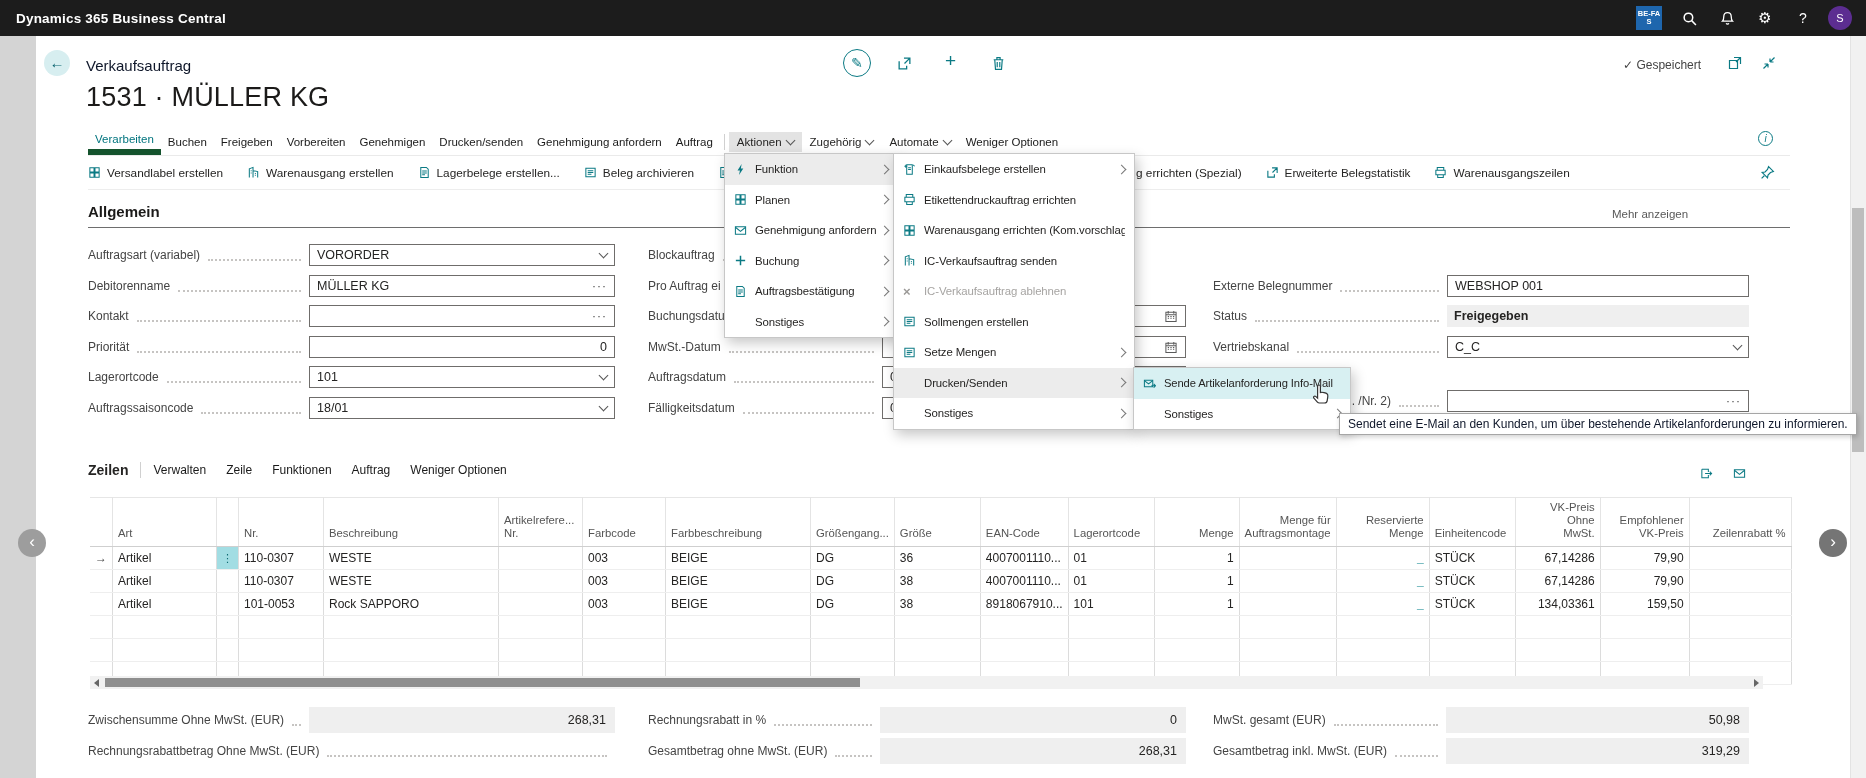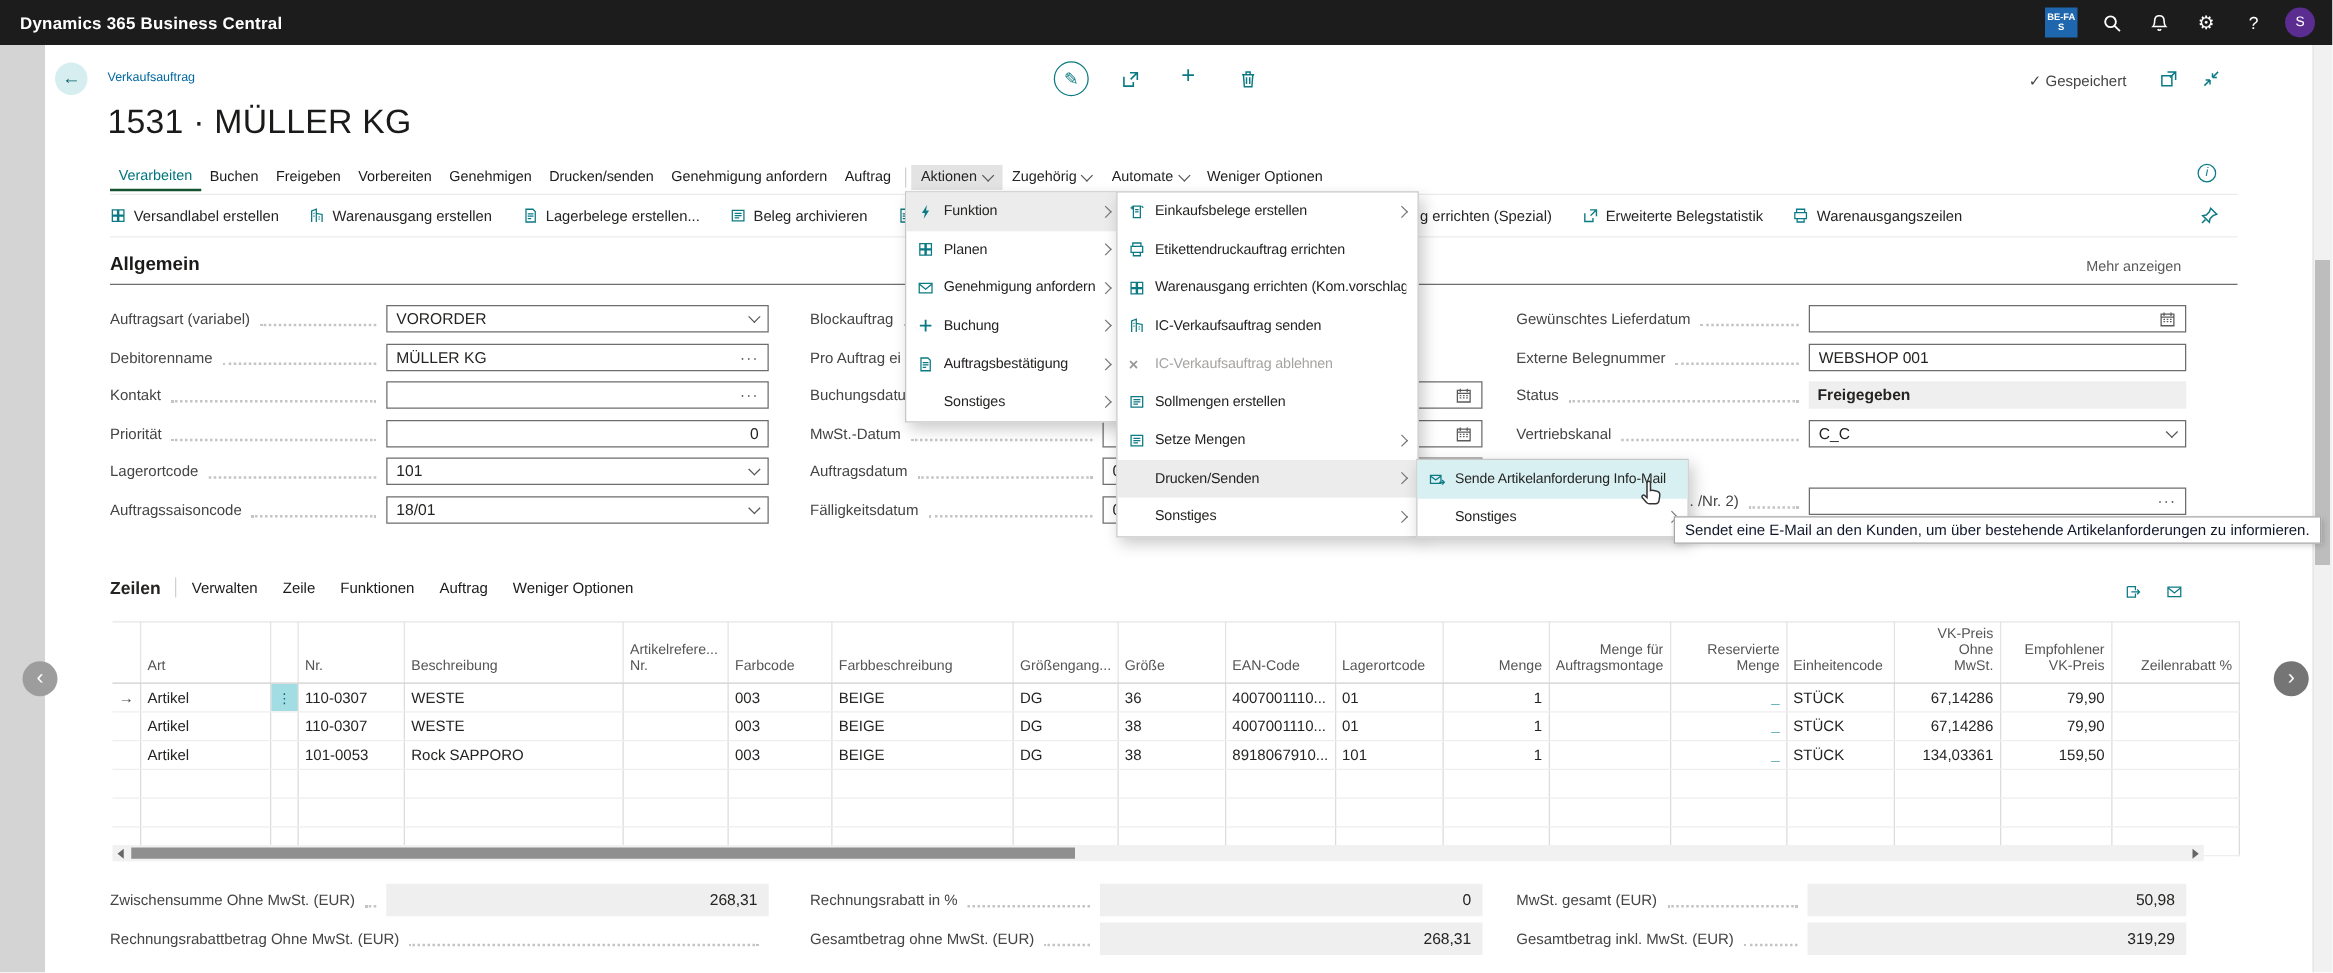--- a/index.html
+++ b/index.html
@@ -17,50 +17,50 @@
   .avatar{width:24px;height:24px;border-radius:50%;background:#5c2d91;color:#fff;font-size:11px;
           display:flex;align-items:center;justify-content:center;margin:0 14px 0 6px;}
   
   .leftstrip{left:0;top:36px;width:36px;height:742px;background:#d4d4d4;}
   .vscroll{left:1850px;top:36px;width:16px;height:742px;background:#f1f1f1;border-left:1px solid #e3e3e3;}
   .vthumb{left:1852px;top:208px;width:12px;height:244px;background:#bdbdbd;}
   .navc{width:28px;height:28px;border-radius:50%;color:#fff;font-size:17px;line-height:26px;text-align:center;z-index:30;}
   
   .backc{left:44px;top:50px;width:26px;height:26px;border-radius:50%;background:#d7eef0;color:#0b6470;
          font-size:15px;text-align:center;line-height:25px;}
-  .crumb{left:86px;top:57px;font-size:10px;color:#0369a1;}
+  .crumb{left:86px;top:57px;font-size:15px;color:#0f172a;}
   .ptitle{left:86px;top:82px;font-size:27px;font-weight:300;color:#1b1a19;letter-spacing:.2px;}
   .hic{color:#0b7a84;}
   .editc{left:843px;top:49px;width:28px;height:28px;border-radius:50%;border:1.4px solid #0b7a84;
          color:#0b7a84;font-size:14px;text-align:center;line-height:27px;background:#fff;box-sizing:border-box;}
   .saved{left:1623px;top:58px;font-size:12px;color:#444;}
   
   .ribbon{left:88px;top:128px;width:1702px;height:27px;display:flex;align-items:center;font-size:11.5px;
           border-bottom:1px solid #eaeaea;}
   .rtab{padding:4px 7px;white-space:nowrap;color:#1a1a1a;}
-  .rtab.sel{color:#00747e;border-bottom:2px solid #14532d;}
+  .rtab.sel{color:#00747e;border-bottom:6px solid #14532d;}
   .rsep{width:1px;height:16px;background:#d0d0d0;margin:0 4px;}
   .rdrop{display:flex;align-items:center;gap:5px;padding:4px 8px;white-space:nowrap;}
   .rdrop.open{background:#e3e3e3;}
   .chvd{width:6px;height:6px;border-right:1.2px solid #555;border-bottom:1.2px solid #555;
         transform:rotate(45deg);margin-top:-3px;display:inline-block;}
   .chvr{width:6px;height:6px;border-top:1.2px solid #777;border-right:1.2px solid #777;
         transform:rotate(45deg);display:inline-block;}
   .infoc{left:1758px;top:131px;width:15px;height:15px;border-radius:50%;border:1.3px solid #0b7a84;
          color:#0b7a84;font-size:10px;text-align:center;line-height:14px;box-sizing:border-box;font-style:italic;}
   
   .atoolbar{left:88px;top:158px;width:1040px;height:30px;display:flex;align-items:center;gap:24px;
             font-size:11.8px;overflow:hidden;white-space:nowrap;}
   .atool-r{left:1136px;top:158px;height:30px;display:flex;align-items:center;gap:24px;font-size:11.8px;white-space:nowrap;}
   .titem{display:flex;align-items:flex-start;gap:6px;}
   .tbline{left:88px;top:189px;width:1702px;height:1px;background:#ededed;}
   .tic{width:13px;height:13px;color:#0b7a84;flex:0 0 13px;}
   
   .sechead{left:88px;top:203px;font-size:15px;font-weight:bold;color:#1b1a19;}
-  .morelink{left:1669px;top:208px;font-size:11.5px;color:#595959;}
+  .morelink{left:1612px;top:208px;font-size:11.5px;color:#595959;}
   .secline{left:88px;top:227px;width:1702px;height:1px;background:#6e6e6e;}
   .frow{position:absolute;height:22px;display:flex;align-items:center;}
   .c1{left:88px;width:527px;}  .c2{left:648px;width:538px;}  .c3{left:1213px;width:536px;}
   .flabel{font-size:12px;color:#444;white-space:nowrap;}
   .dots{flex:1;margin:0 8px;border-bottom:2px dotted #c6c4c2;height:1px;transform:translateY(4px);min-width:8px;}
   .fld{box-sizing:border-box;border:1px solid #6f6d6b;height:22px;display:flex;align-items:center;
        padding:0 7px;font-size:12.5px;background:#fff;flex:0 0 auto;}
   .w1{width:306px;} .w2{width:304px;} .w3{width:302px;}
   .fld .val{flex:1;white-space:nowrap;overflow:hidden;}
   .fld .num{text-align:right;}
@@ -413,30 +413,20 @@
     <span class="flabel">Fälligkeitsdatum</span>
       <span class="dots"></span>
     <div class="fld w2">
         <span class="val">05</span>
         <svg class="cal">
           <use href="#i-cal"></use>
         </svg>
       </div>
   </div>
 
-  <div class="frow c3" style="top:244px;">
-    <span class="flabel">Gewünschtes Lieferdatum</span>
-      <span class="dots"></span>
-    <div class="fld w3">
-        <span class="val"></span>
-        <svg class="cal">
-          <use href="#i-cal"></use>
-        </svg>
-      </div>
-  </div>
   <div class="frow c3" style="top:275px;">
     <span class="flabel">Externe Belegnummer</span>
       <span class="dots"></span>
     <div class="fld w3">
         <span class="val">WEBSHOP 001</span>
       </div>
   </div>
   <div class="frow c3" style="top:305px;">
     <span class="flabel">Status</span>
       <span class="dots"></span>

